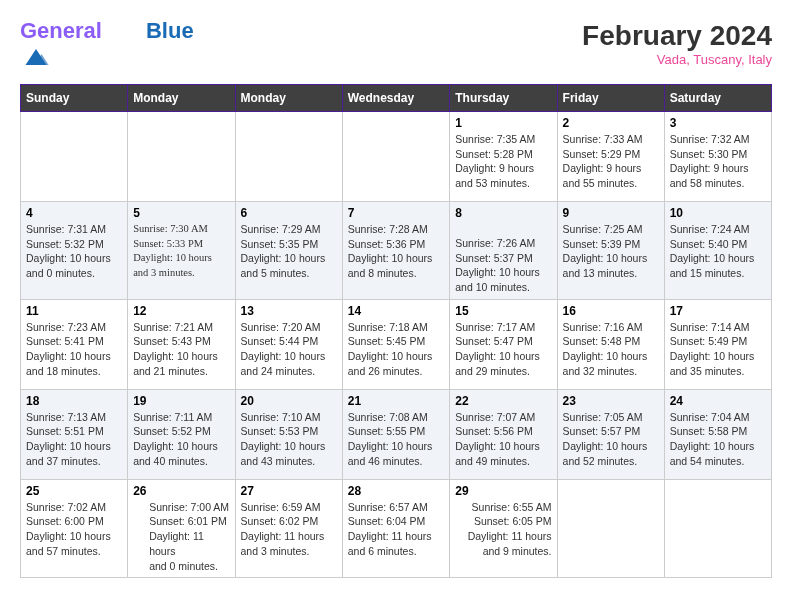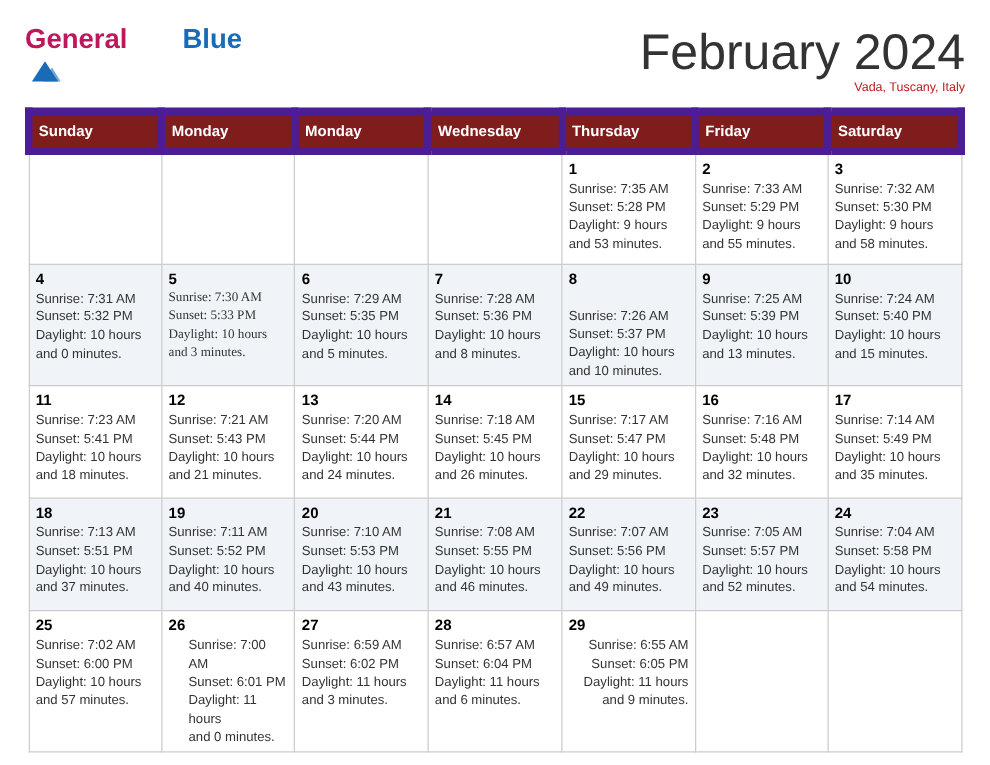--- a/index.html
+++ b/index.html
@@ -18,52 +18,52 @@
     }
     .logo {
       display: flex;
       align-items: center;
     }
     .logo-text {
       font-size: 22px;
       font-weight: bold;
       line-height: 1;
     }
-    .logo-general { color: #be185d; }
+    .logo-general { color: #8b5cf6; }
     .logo-blue { color: #1a6bb5; padding-left: 44px; }
     .logo-icon {
       width: 28px;
       height: 28px;
       margin-left: 2px;
     }
     .title-block {
       text-align: right;
     }
     .month-year {
-      font-size: 40px;
-      font-weight: normal;
+      font-size: 28px;
+      font-weight: bold;
       color: #333;
     }
     .location {
-      font-size: 10px;
-      color: #b91c1c;
+      font-size: 13px;
+      color: #ec4899;
     }
     table {
       width: 100%;
       border-collapse: collapse;
       font-size: 11px;
     }
     thead tr th {
-      background-color: #7f1d1d;
+      background-color: #404040;
       color: #fff;
       text-align: left;
       padding: 6px 5px;
       font-size: 12px;
       font-weight: bold;
-      border: 6px solid #4c1d95;
+      border: 1px solid #4c1d95;
     }
     tbody tr td {
       border: 1px solid #ccc;
       vertical-align: top;
       padding: 4px 5px;
       width: 108px;
       min-height: 80px;
       height: 90px;
     }
     tbody tr:nth-child(odd) td {

